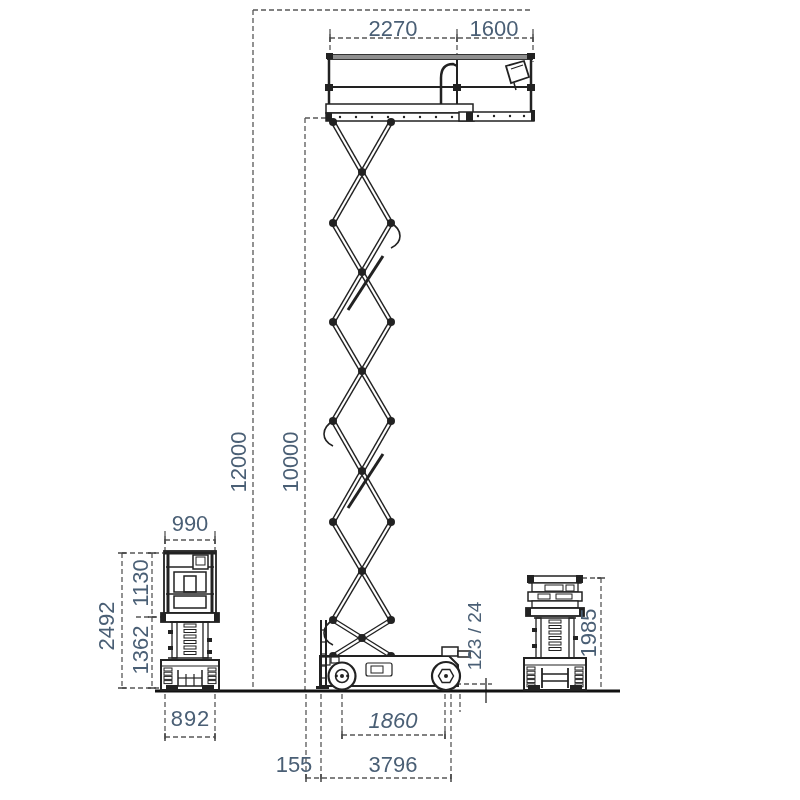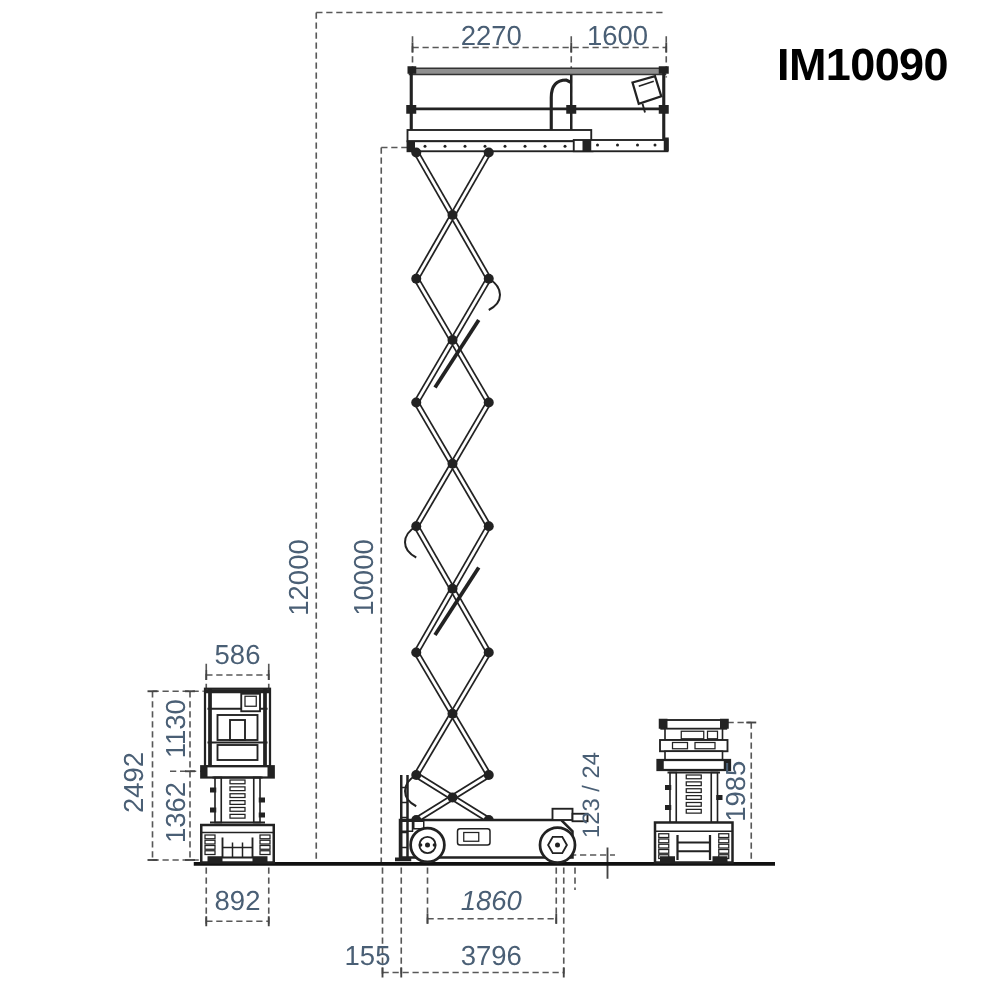--- a/index.html
+++ b/index.html
@@ -336,33 +336,32 @@
       <rect x="575" y="683.8" width="8" height="3" stroke-width="1"></rect>
       <line x1="542" y1="668" x2="542" y2="688" stroke-width="1.8"></line>
       <line x1="568" y1="668" x2="568" y2="688" stroke-width="1.8"></line>
       <line x1="542" y1="674" x2="568" y2="674" stroke-width="1.5"></line>
       <line x1="542" y1="681" x2="568" y2="681" stroke-width="1.5"></line>
       <rect x="528" y="685" width="12" height="5" fill="#222" stroke="none"></rect>
       <rect x="570" y="685" width="12" height="5" fill="#222" stroke="none"></rect>
     </g>
   </svg>
 
-  <div class="title" style="left:690px;top:52px;">IM10090</div>
 
   <div class="dim" style="left:393px;top:29px;">2270</div>
   <div class="dim" style="left:494px;top:29px;">1600</div>
 
   <div class="dim rot" style="left:239px;top:462px;">12000</div>
   <div class="dim rot" style="left:291px;top:462px;">10000</div>
 
-  <div class="dim" style="left:190px;top:524px;">586</div>
+  <div class="dim" style="left:190px;top:524px;">990</div>
   <div class="dim rot" style="left:107px;top:626px;">2492</div>
   <div class="dim rot" style="left:141px;top:583px;">1130</div>
   <div class="dim rot" style="left:141px;top:650px;">1362</div>
-  <div class="dim" style="left:190px;top:721px;">892</div>
+  <div class="dim" style="left:190px;top:721px;font-family:Liberation Mono, monospace;">892</div>
 
   <div class="dim" style="left:393px;top:721px;font-style:italic;">1860</div>
   <div class="dim" style="left:393px;top:765px;">3796</div>
   <div class="dim" style="left:294px;top:765px;">155</div>
   <div class="dim rot small" style="left:474px;top:636px;">123 / 24</div>
 
   <div class="dim rot" style="left:589px;top:633px;">1985</div>
 </div>
 
 </body></html>

